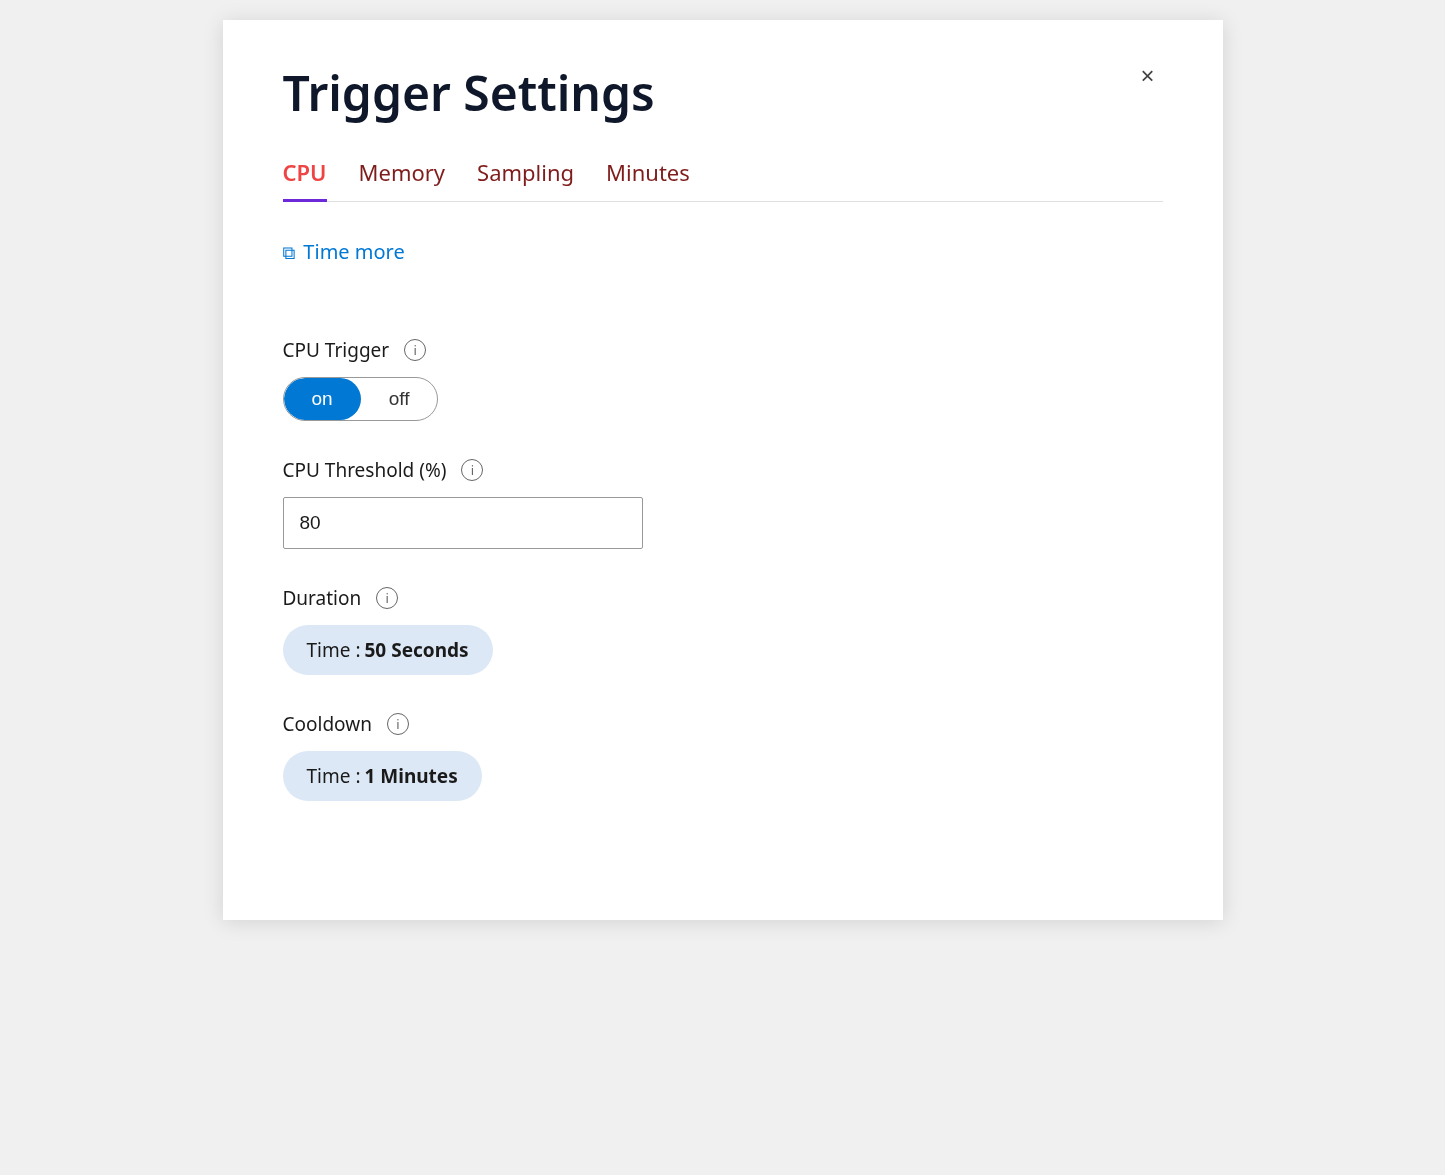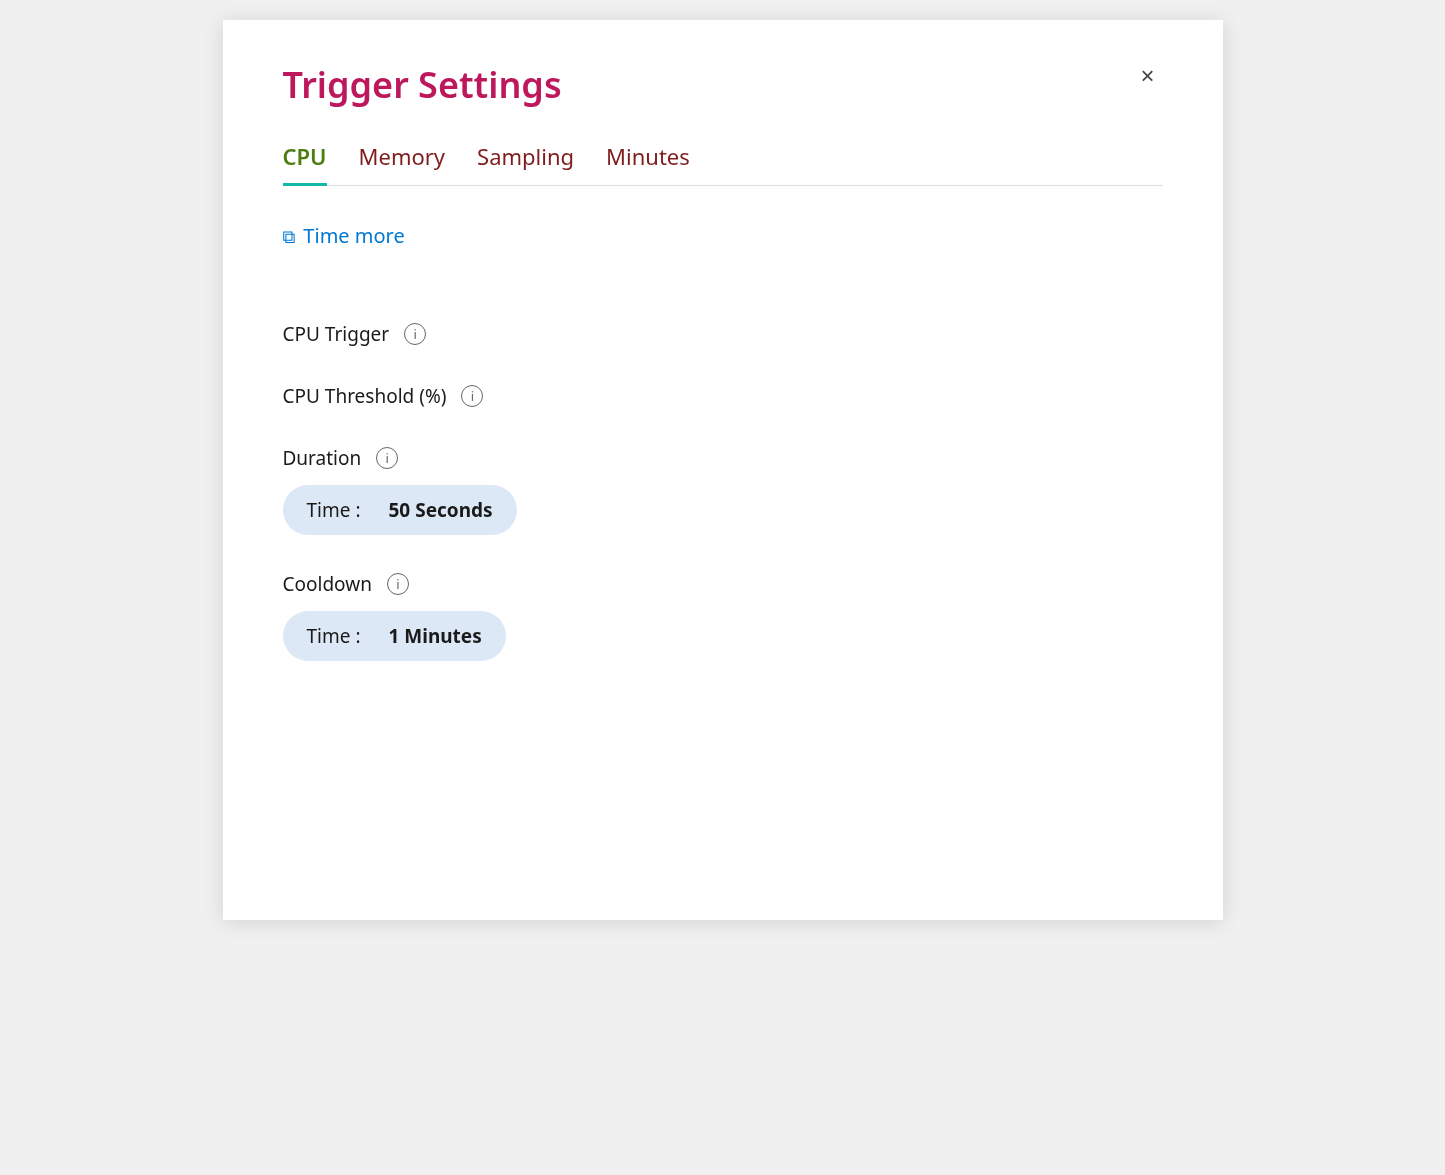--- a/index.html
+++ b/index.html
@@ -28,23 +28,23 @@
     }
 
     .dialog-header {
       display: flex;
       justify-content: space-between;
       align-items: flex-start;
       margin-bottom: 32px;
     }
 
     .dialog-title {
-      font-size: 36px;
+      font-size: 48px;
       font-weight: 600;
-      color: #be185d;
+      color: #0f172a;
     }
 
     .close-button {
       background: none;
       border: none;
       cursor: pointer;
       font-size: 24px;
       color: #444;
       padding: 4px 8px;
       line-height: 1;
@@ -63,23 +63,23 @@
       font-weight: 400;
       color: #7f1d1d;
       padding-bottom: 12px;
       cursor: pointer;
       border-bottom: 3px solid transparent;
       margin-bottom: -1px;
       text-decoration: none;
     }
 
     .tab.active {
-      color: #4d7c0f;
+      color: #ef4444;
       font-weight: 600;
-      border-bottom: 3px solid #14b8a6;
+      border-bottom: 3px solid #6d28d9;
     }
 
     
     .learn-more-link {
       display: inline-flex;
       align-items: center;
       gap: 8px;
       color: #0078d4;
       font-size: 20px;
       text-decoration: none;
@@ -158,21 +158,20 @@
     
     .time-pill {
       display: inline-flex;
       align-items: center;
       background: #dce8f5;
       border-radius: 30px;
       padding: 12px 24px;
       font-size: 19px;
       color: #1a1a1a;
       cursor: pointer;
-      gap: 24px;
     }
 
     .time-pill .time-label {
       font-weight: 400;
       margin-right: 4px;
     }
 
     .time-pill .time-value {
       font-weight: 700;
     }
@@ -199,27 +198,32 @@
       <span class="external-icon">⧉</span>
       <span>Time more</span>
     </a>
   </div>
 
   <div class="form-section">
     <div class="field-label">
       <span>CPU Trigger</span>
       <span class="info-icon">i</span>
     </div>
+    <div class="toggle-container">
+      <button class="toggle-option active">on</button>
+      <button class="toggle-option">off</button>
+    </div>
   </div>
 
   <div class="form-section">
     <div class="field-label">
       <span>CPU Threshold (%)</span>
       <span class="info-icon">i</span>
     </div>
+    <input type="text" class="text-input" value="80" style="">
   </div>
 
   <div class="form-section">
     <div class="field-label">
       <span>Duration</span>
       <span class="info-icon">i</span>
     </div>
     <div class="time-pill">
       <span class="time-label">Time : </span>
       <span class="time-value">50 Seconds</span>

